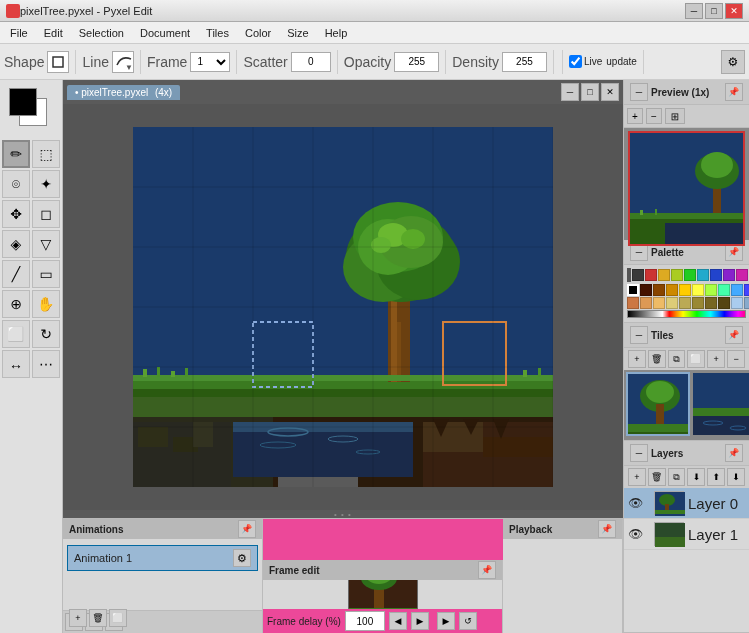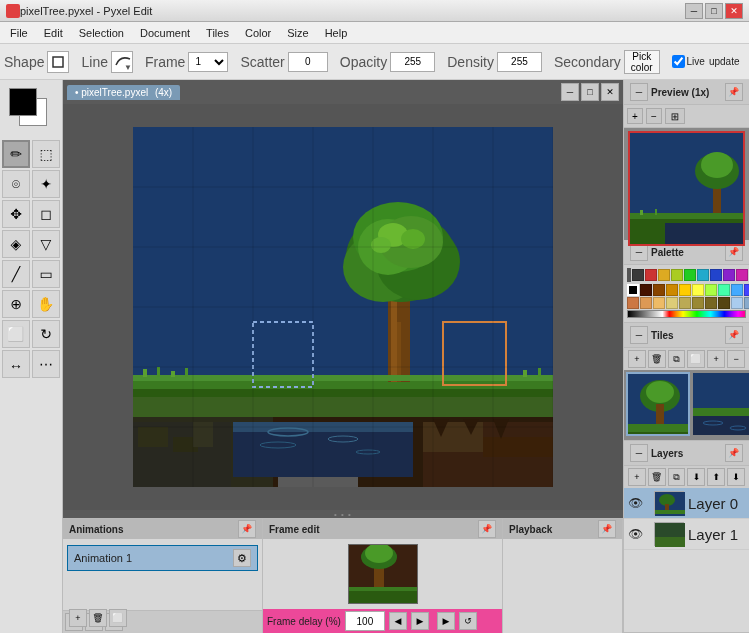--- a/index.html
+++ b/index.html
@@ -160,26 +160,20 @@
   <div class="toolbar-group">
     <span class="toolbar-label">Opacity</span>
     <input class="toolbar-input" type="text" value="255" style="width: 45px;">
   </div>
   <div class="toolbar-divider"></div>
   <div class="toolbar-group">
     <span class="toolbar-label">Density</span>
     <input class="toolbar-input" type="text" value="255" style="width: 45px;">
   </div>
   <div class="toolbar-divider"></div>
-  <div class="toolbar-group">
-    <span class="toolbar-label">Secondary</span>
-    <button class="toolbar-btn">
-      <span>Pick color</span>
-    </button>
-  </div>
   <div class="toolbar-divider"></div>
   <div class="toolbar-group">
     <label class="checkbox-label">
       <input type="checkbox" checked="" style="">
       <span>Live</span>
         <br>
       <span>update</span>
     </label>
   </div>
   <div class="toolbar-divider"></div>
@@ -352,21 +346,21 @@
             <button class="panel-icon-btn">⬜</button>
           </div>
         </div>
         <div style="display:flex;gap:2px;padding:2px;background:#c8c8c8;border-top:1px solid #bbb;">
           <button class="panel-icon-btn">+</button>
           <button class="panel-icon-btn">🗑</button>
           <button class="panel-icon-btn">⬚</button>
         </div>
       </div>
 
-      <div class="bottom-panel" id="frame-panel" style="flex:1;">
+      <div class="bottom-panel" id="frame-panel" style="flex:1;margin-top:41px;">
         <div class="bottom-header">
           <span>Frame edit</span>
           <button class="panel-icon-btn">📌</button>
         </div>
         <div class="bottom-content" style="display:flex;align-items:center;justify-content:center;">
 
           <div style="width:70px;height:60px;background:#3a2010;border:1px solid #666;overflow:hidden;">
             <svg width="70" height="60">
               <rect width="70" height="60" fill="#3a2010"></rect>
               <rect x="25" y="5" width="10" height="40" fill="#6b4010"></rect>

